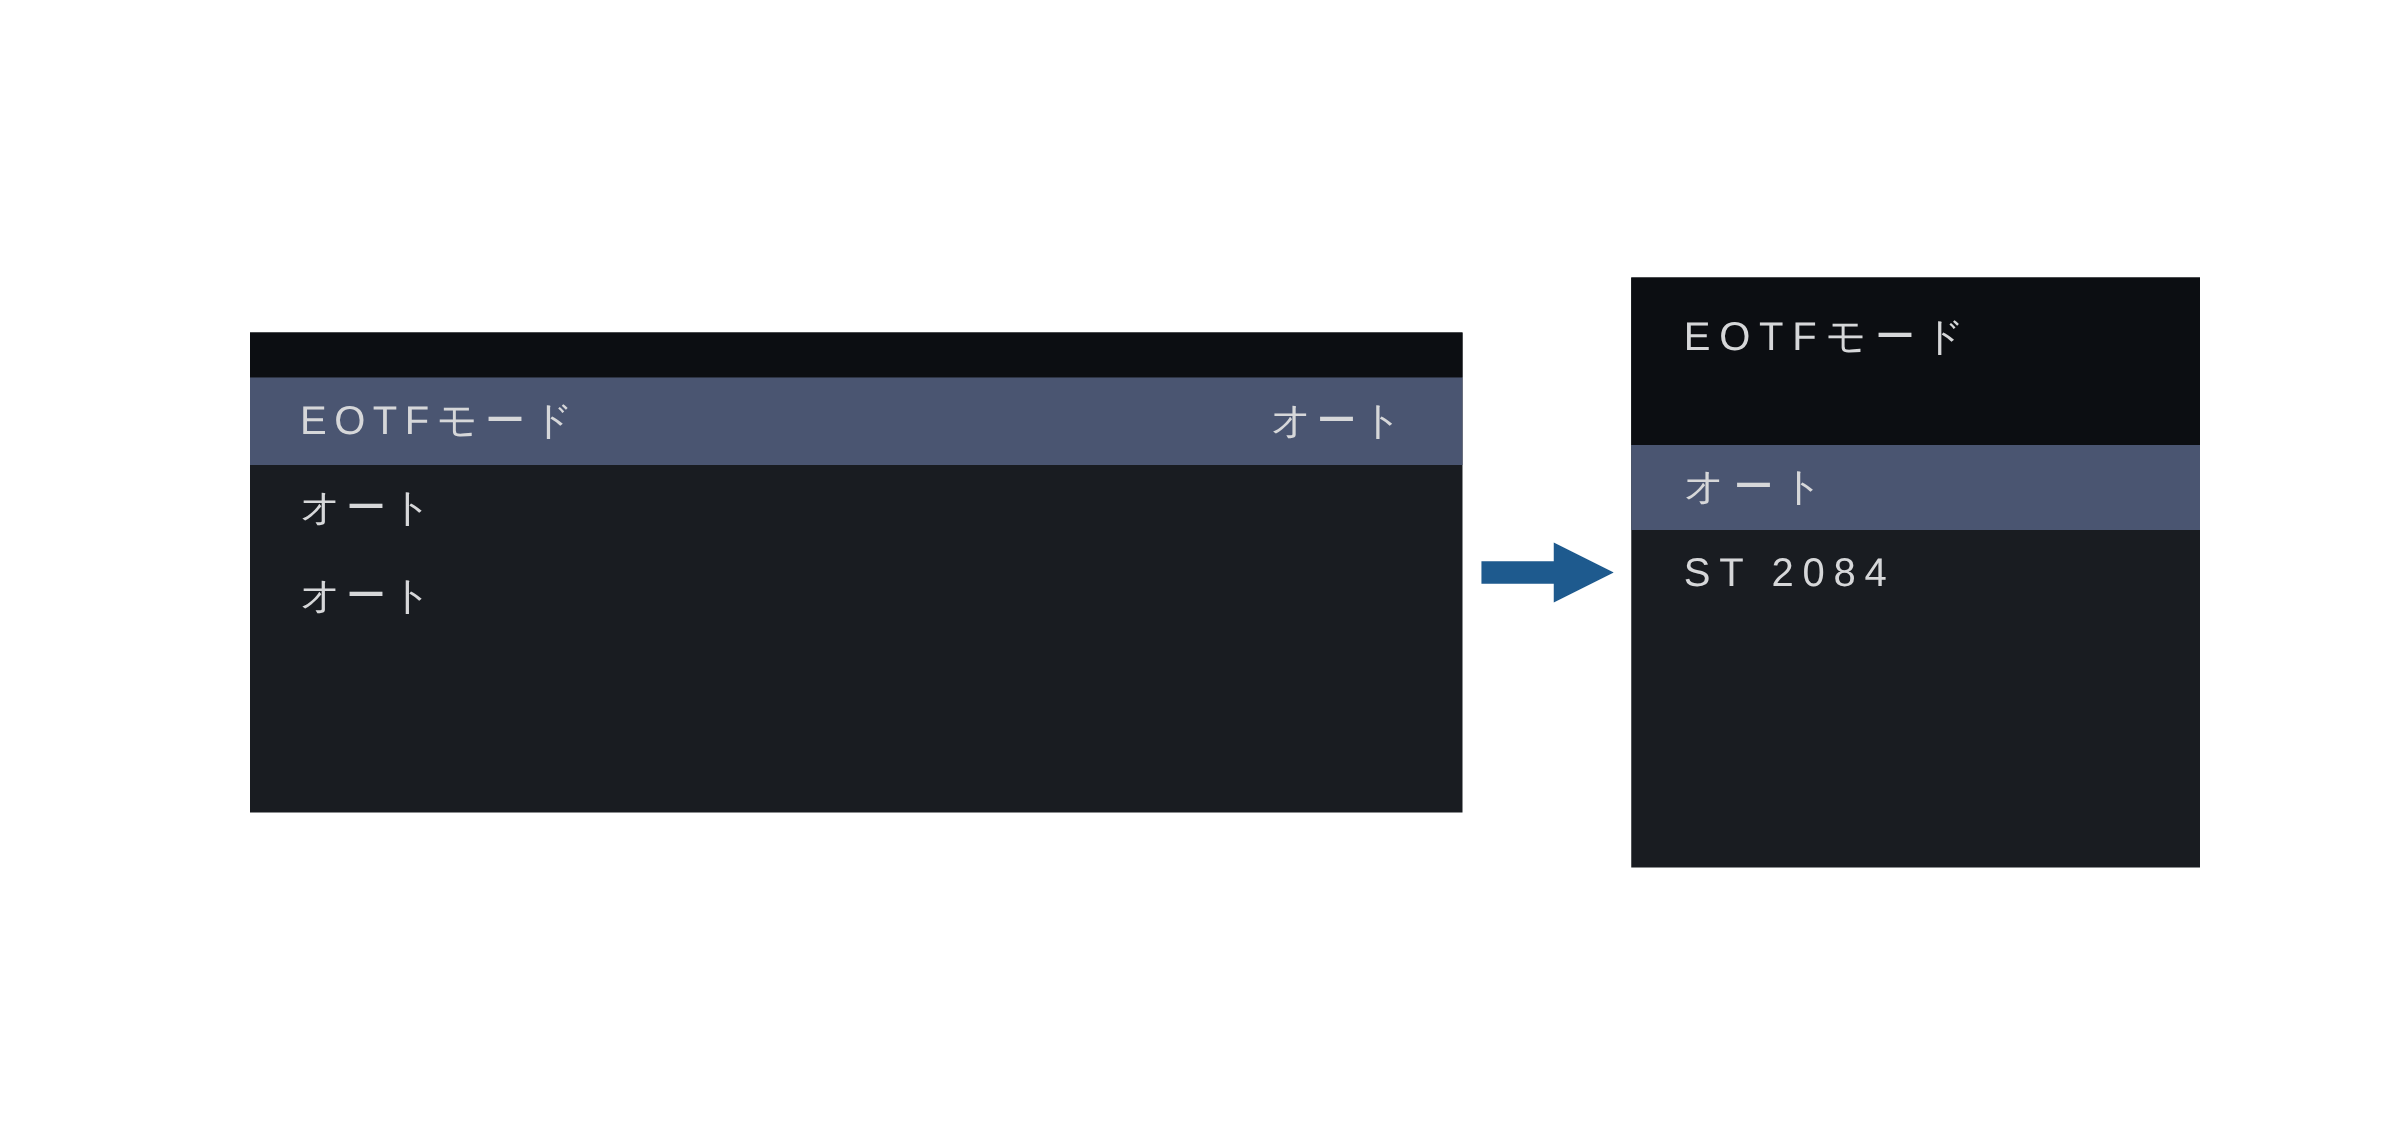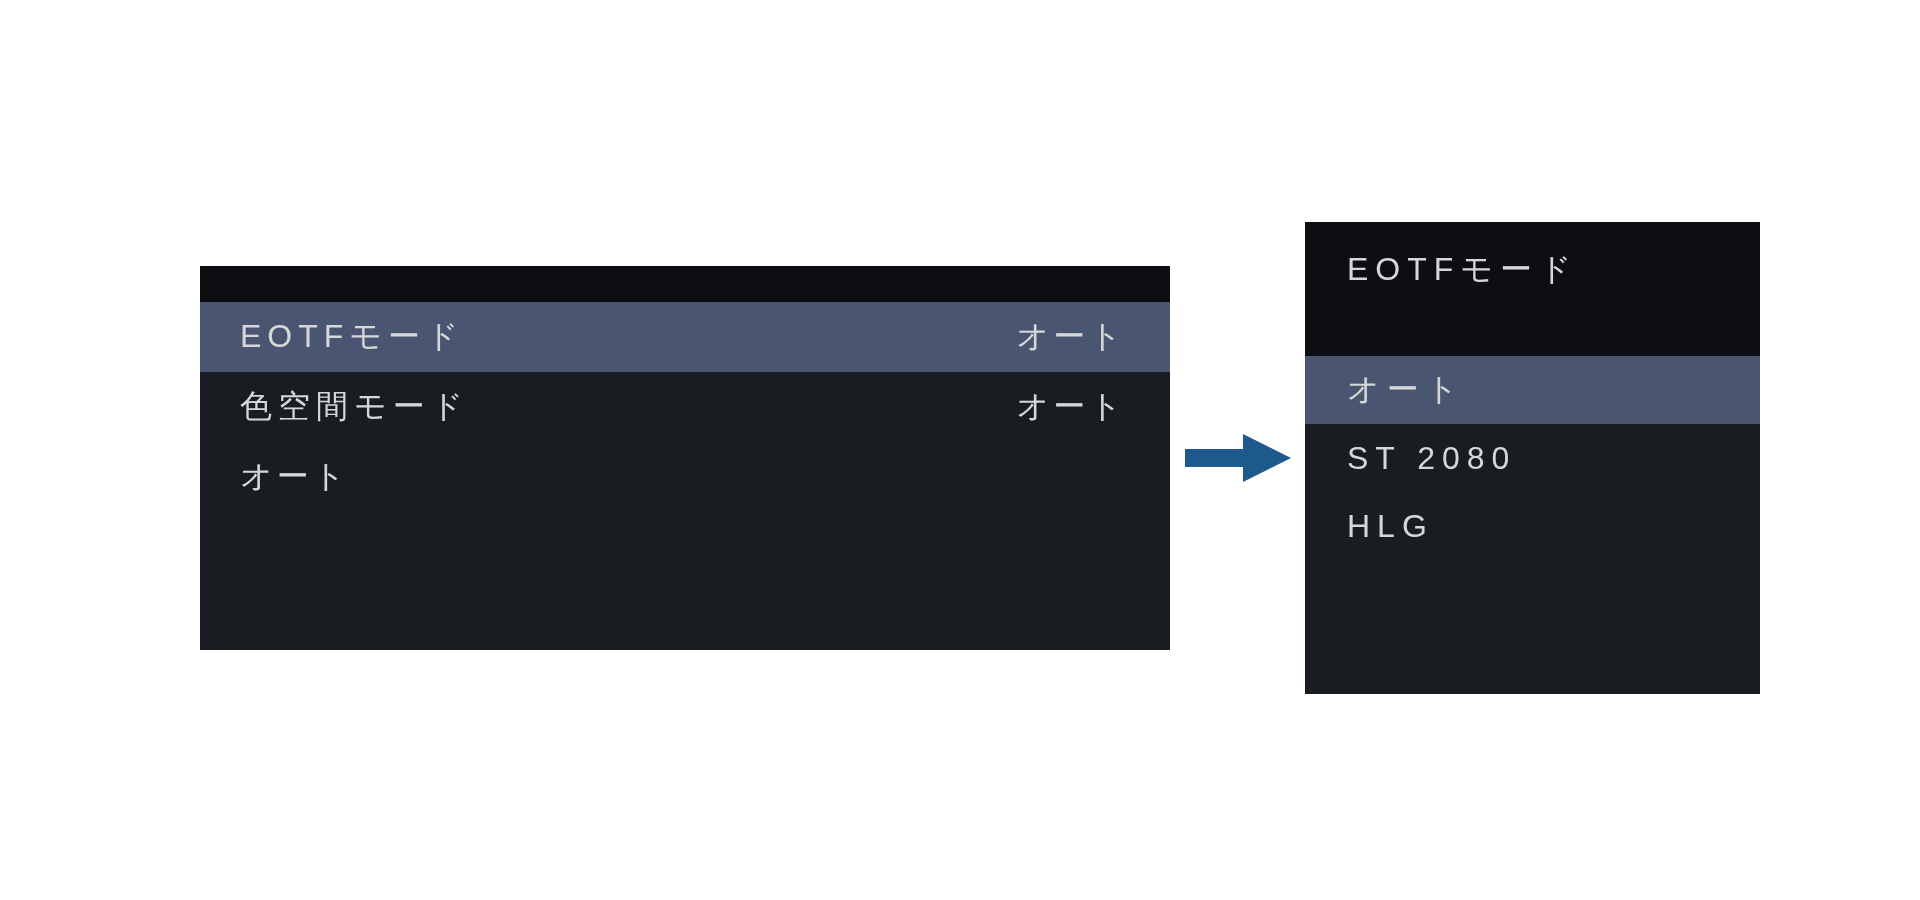--- a/index.html
+++ b/index.html
@@ -90,21 +90,20 @@
 
 <div class="settings-panel">
   <div class="top-strip"></div>
 
   <div class="menu-row selected">
     <span class="row-label">EOTFモード</span>
     <span class="row-value">オート</span>
   </div>
 
   <div class="menu-row">
-    <span class="row-label">色空間モード</span>
     <span class="row-value">オート</span>
   </div>
 
   <div class="menu-row">
     <span class="row-value">オート</span>
   </div>
 </div>
 
 <div class="arrow-wrap">
   <svg viewBox="0 0 106 60" xmlns="http://www.w3.org/2000/svg" aria-hidden="true">
@@ -114,19 +113,16 @@
 
 <div class="dropdown-panel">
   <div class="dropdown-header">EOTFモード</div>
 
   <div class="dropdown-option selected">
     <span>オート</span>
   </div>
 
 
   <div class="dropdown-option">
-    <span>ST 2080</span>
+    <span>ST 2084</span>
   </div>
 
-  <div class="dropdown-option">
-    <span>HLG</span>
-  </div>
 </div>
 
 </body></html>

